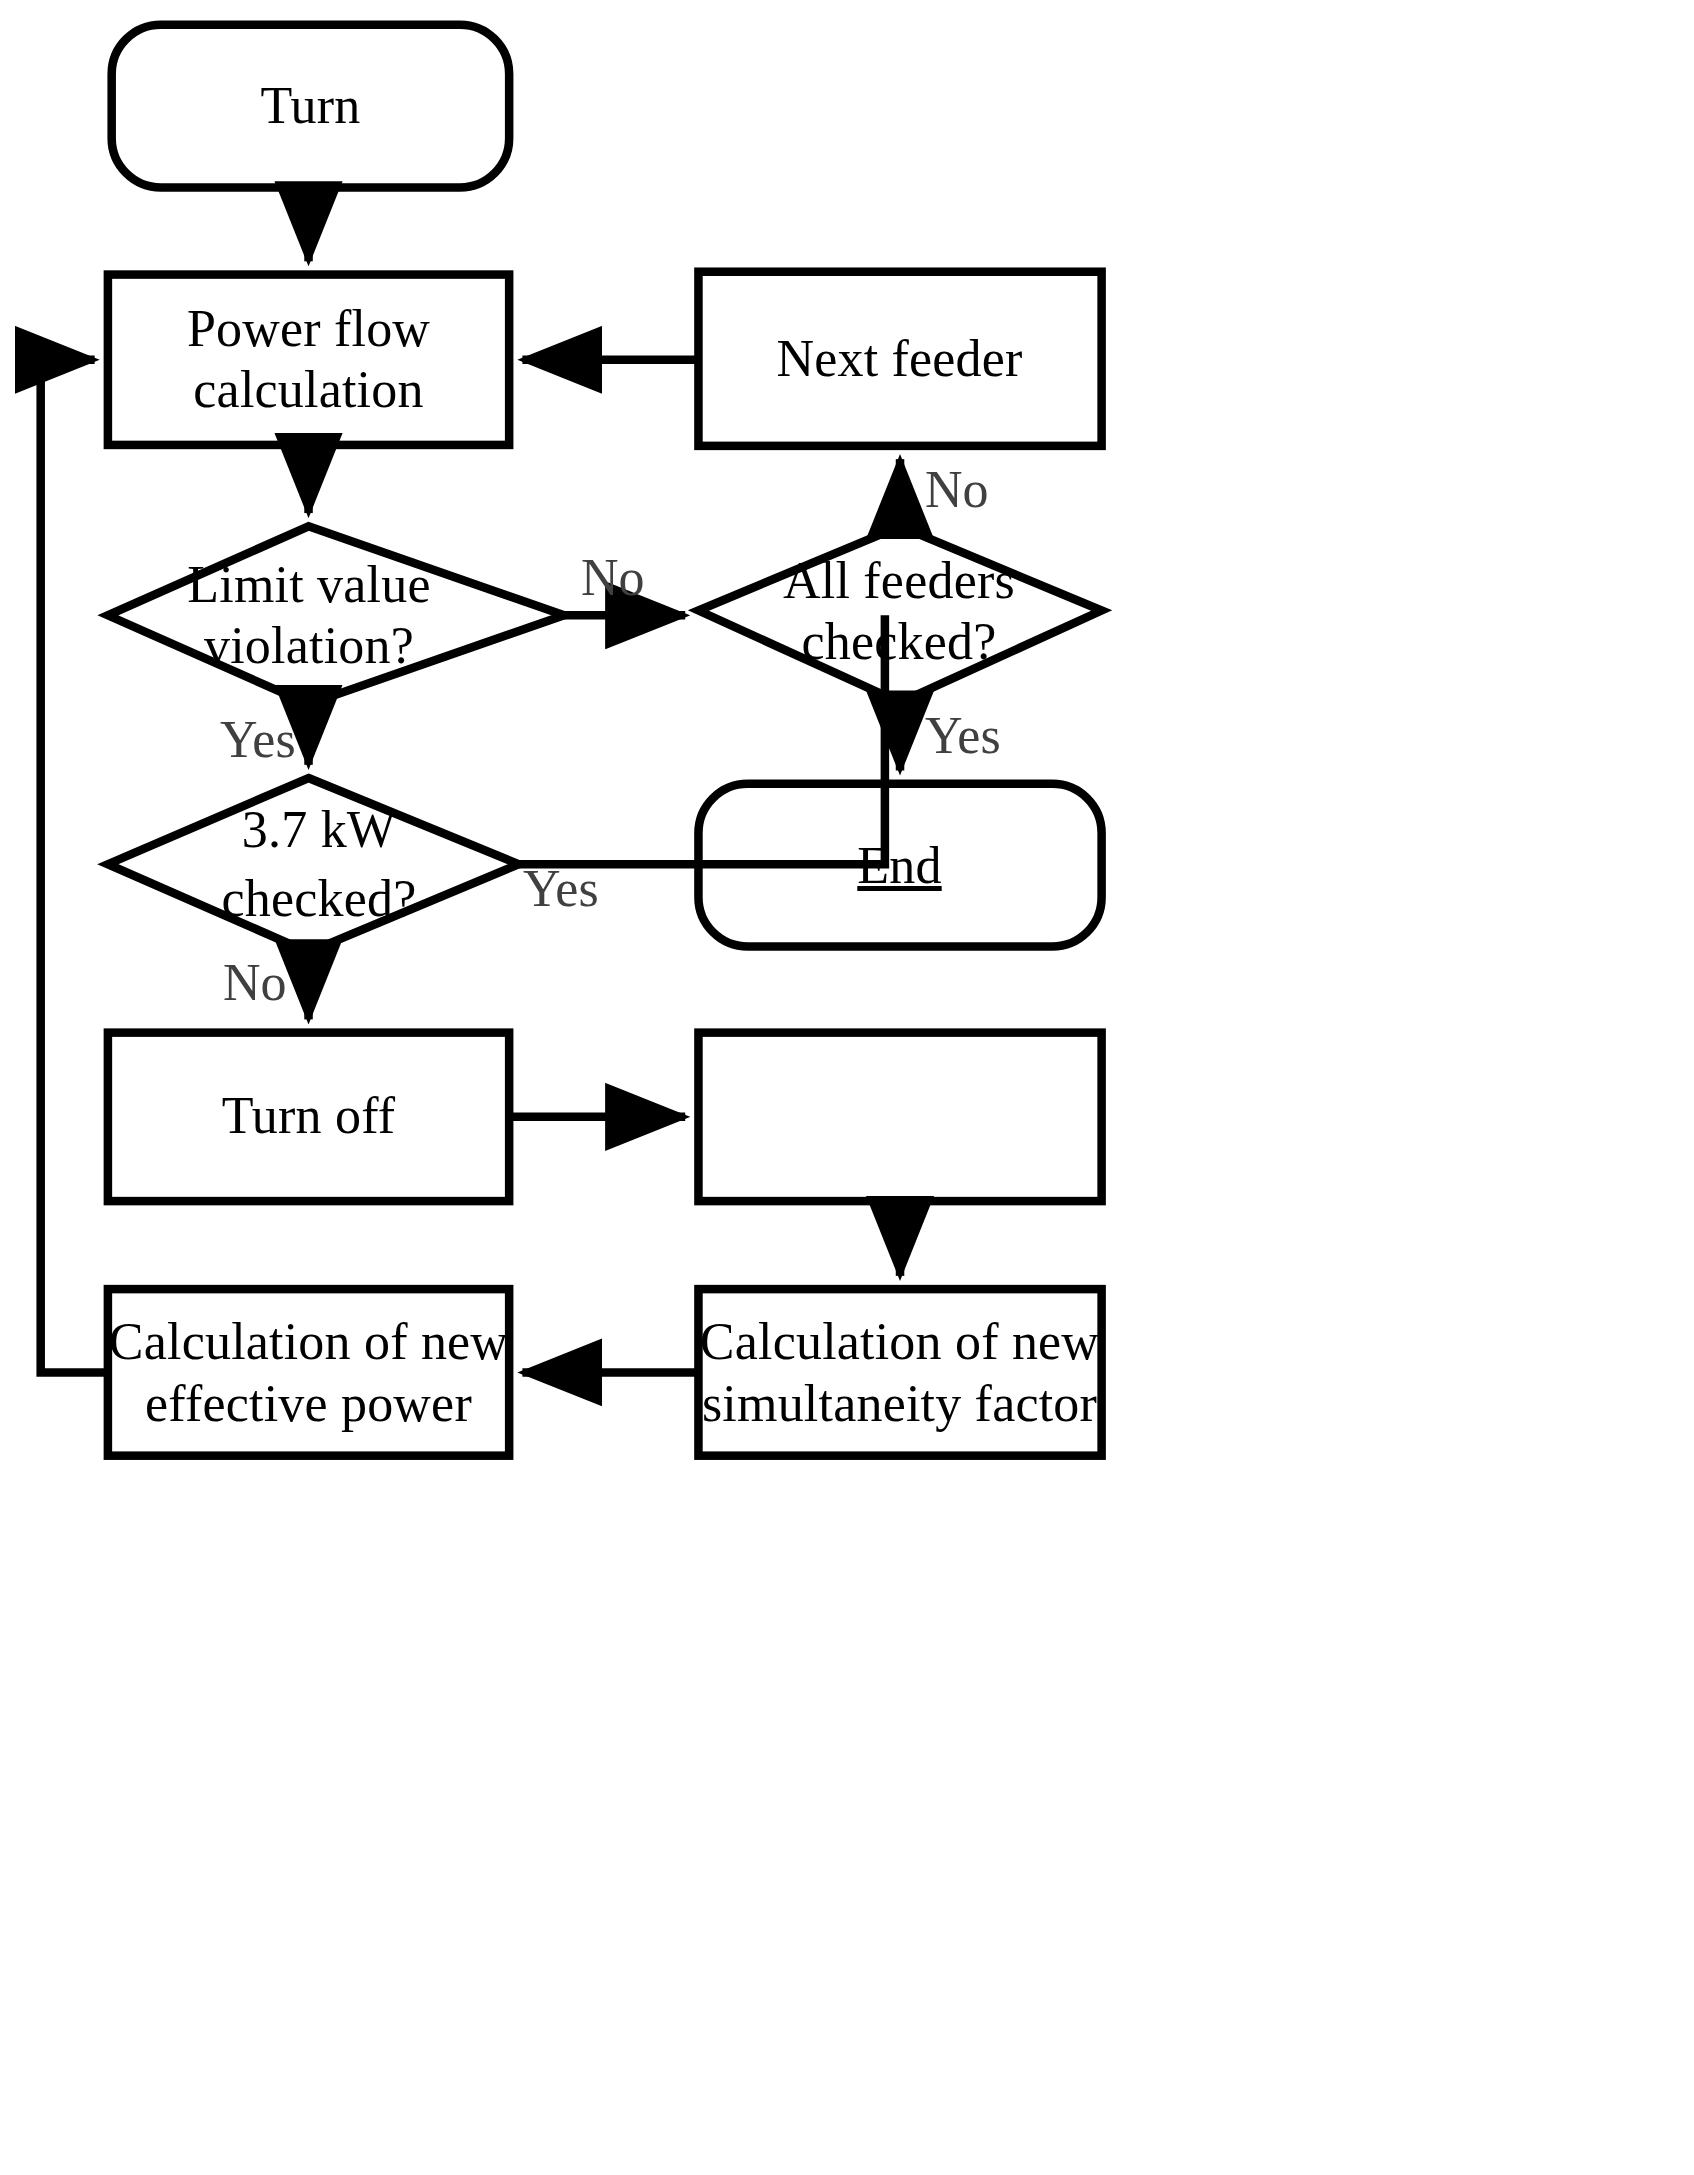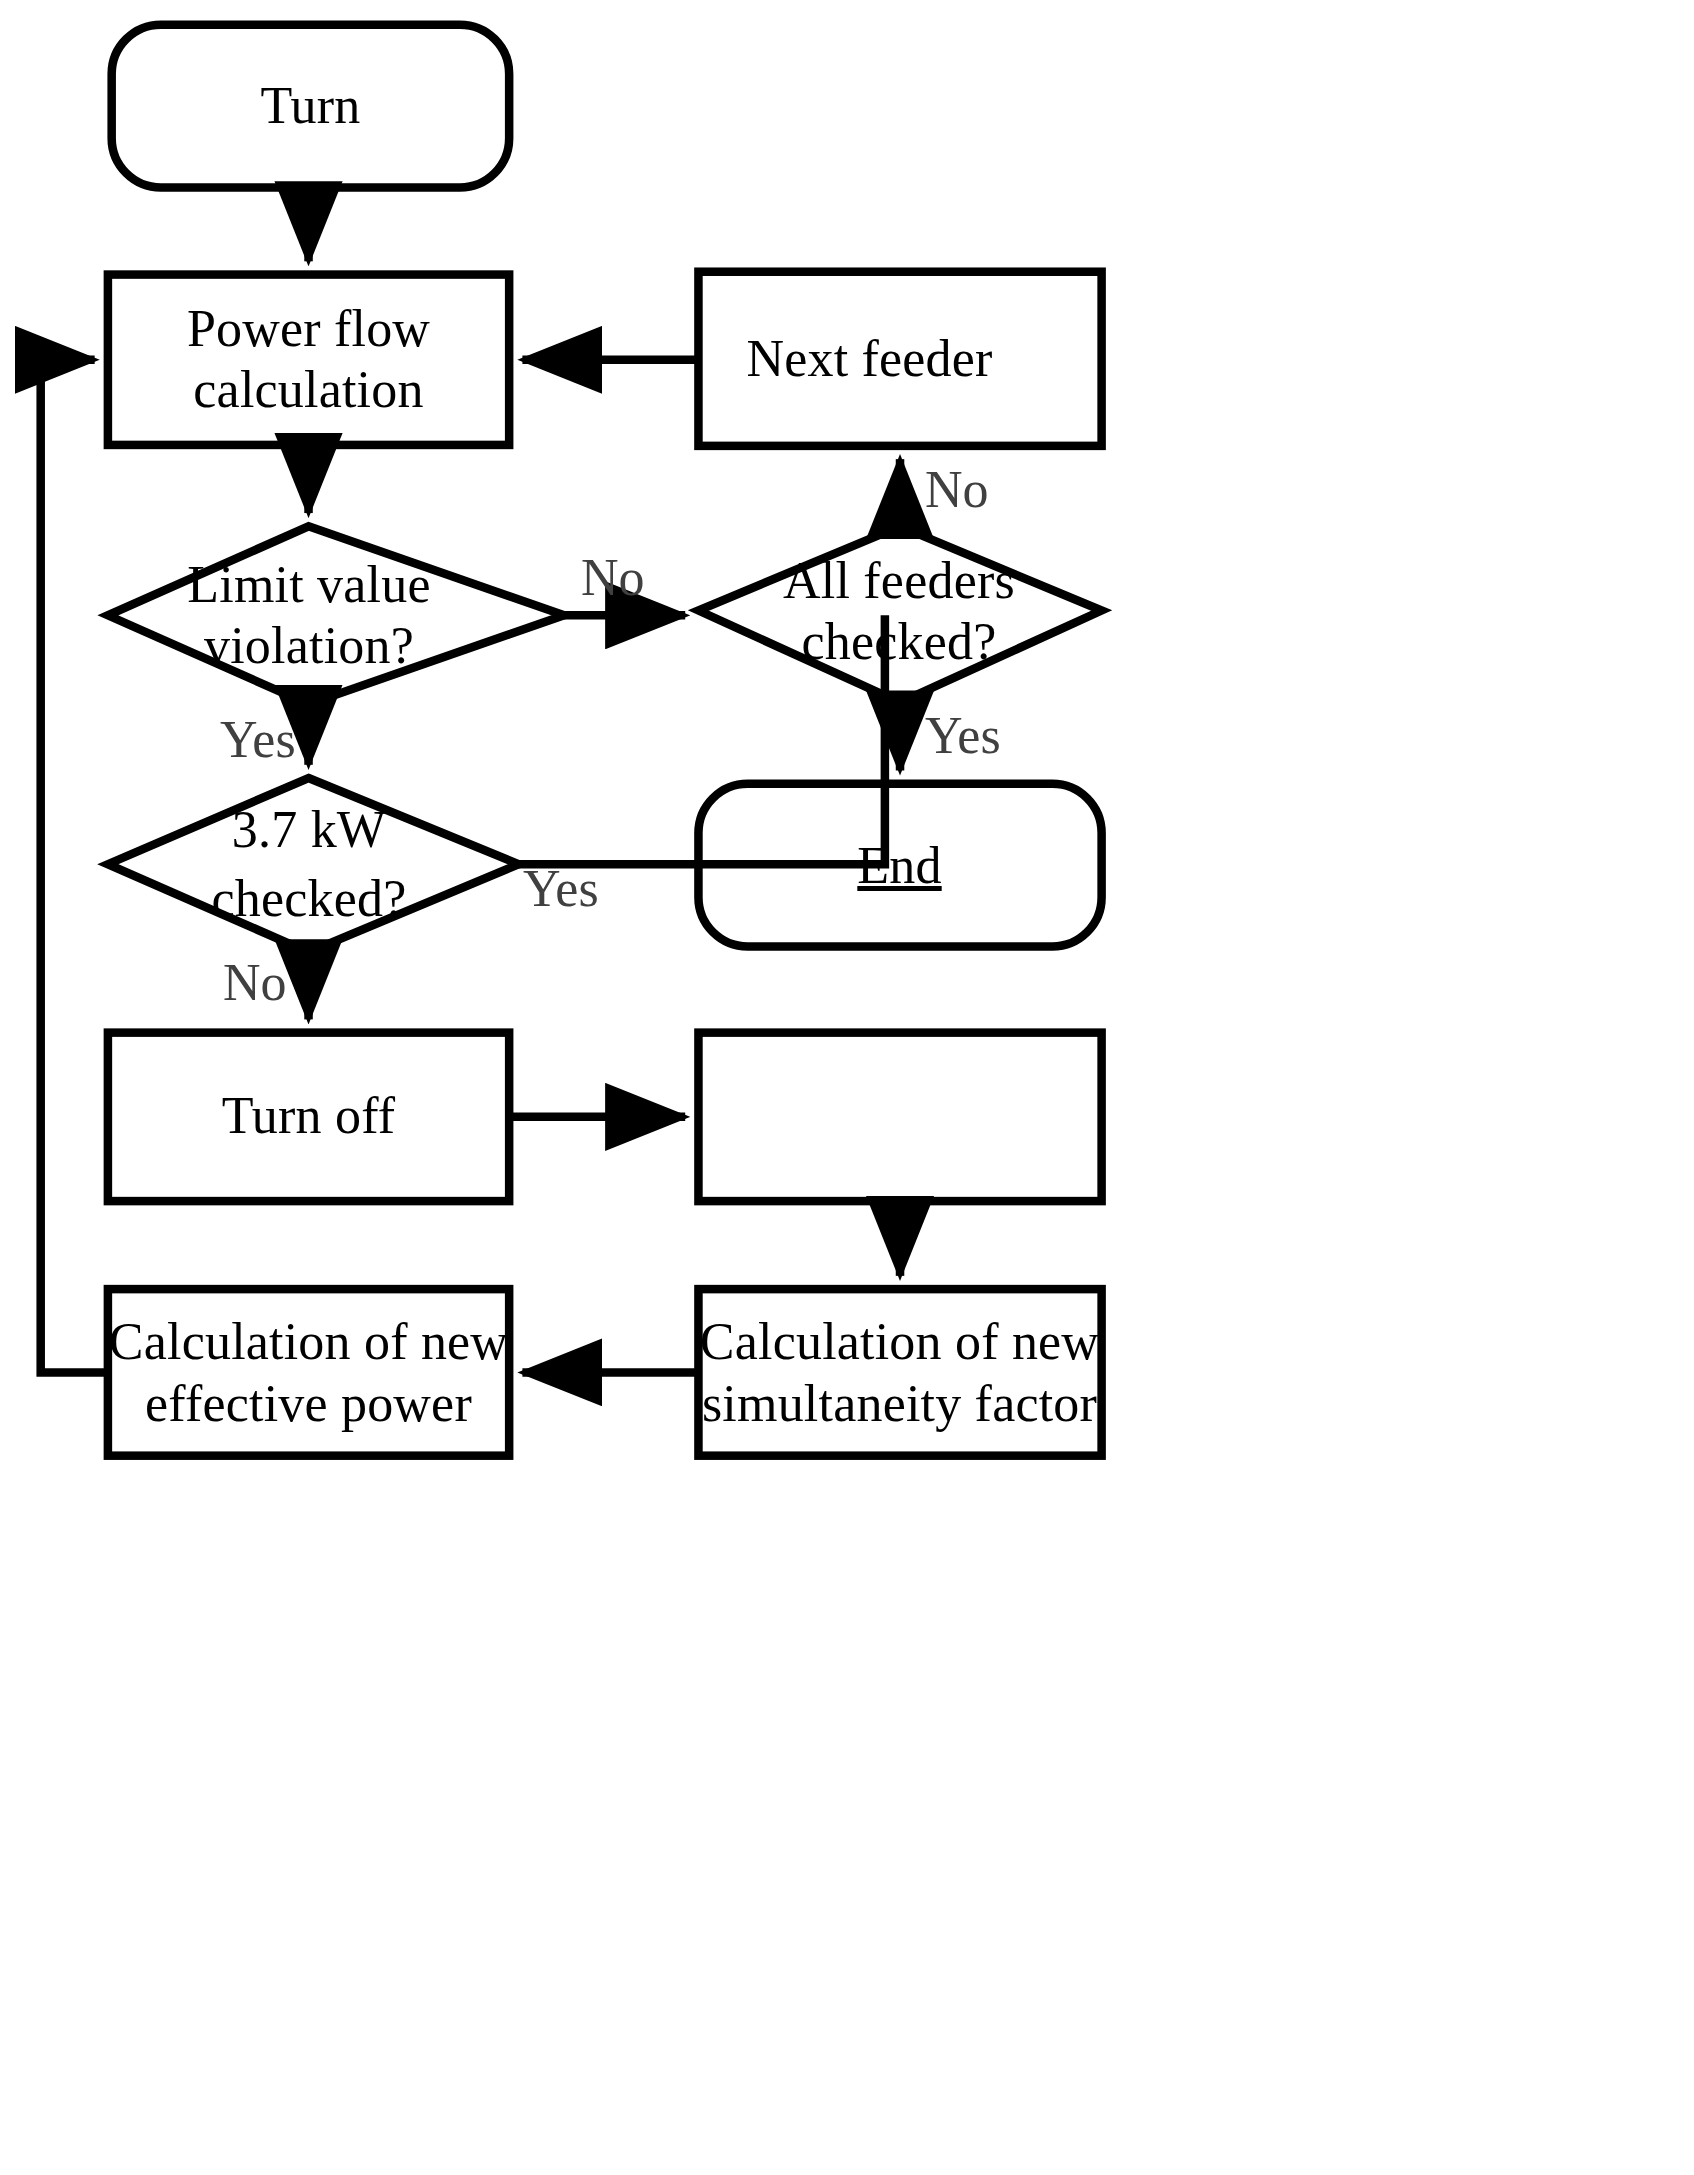--- a/index.html
+++ b/index.html
@@ -115,35 +115,35 @@
 
   <div class="node-label" style="left:112px; top:24.6px; width:397px; height:163px;">
     <span>Turn</span>
   </div>
 
   <div class="node-label" style="left:108px; top:274px; width:401px; height:170px;">
     <span>Power flow</span>
     <span>calculation</span>
   </div>
 
-  <div class="node-label" style="left:668px; top:272px; width:403px; height:174px;">
+  <div class="node-label" style="left:698px; top:272px; width:403px; height:174px;">
     <span>Next feeder</span>
   </div>
 
   <div class="node-label" style="left:129px; top:530px; width:360px; height:170px;">
     <span>Limit value</span>
     <span>violation?</span>
   </div>
 
   <div class="node-label" style="left:726px; top:526px; width:346px; height:170px;">
     <span>All feeders</span>
     <span>checked?</span>
   </div>
 
-  <div class="node-label" style="left:129px; top:780px; width:360px; height:168px;gap:7px;">
+  <div class="node-label" style="left:139px; top:780px; width:360px; height:168px;gap:7px;">
     <span>3.7 kW</span>
     <span>checked?</span>
   </div>
 
   <div class="node-label" style="left:698px; top:784px; width:403px; height:163px;text-decoration:underline;">
     <span>End</span>
   </div>
 
   <div class="node-label" style="left:108px; top:1032px; width:401px; height:168px;">
     <span>Turn off</span>

